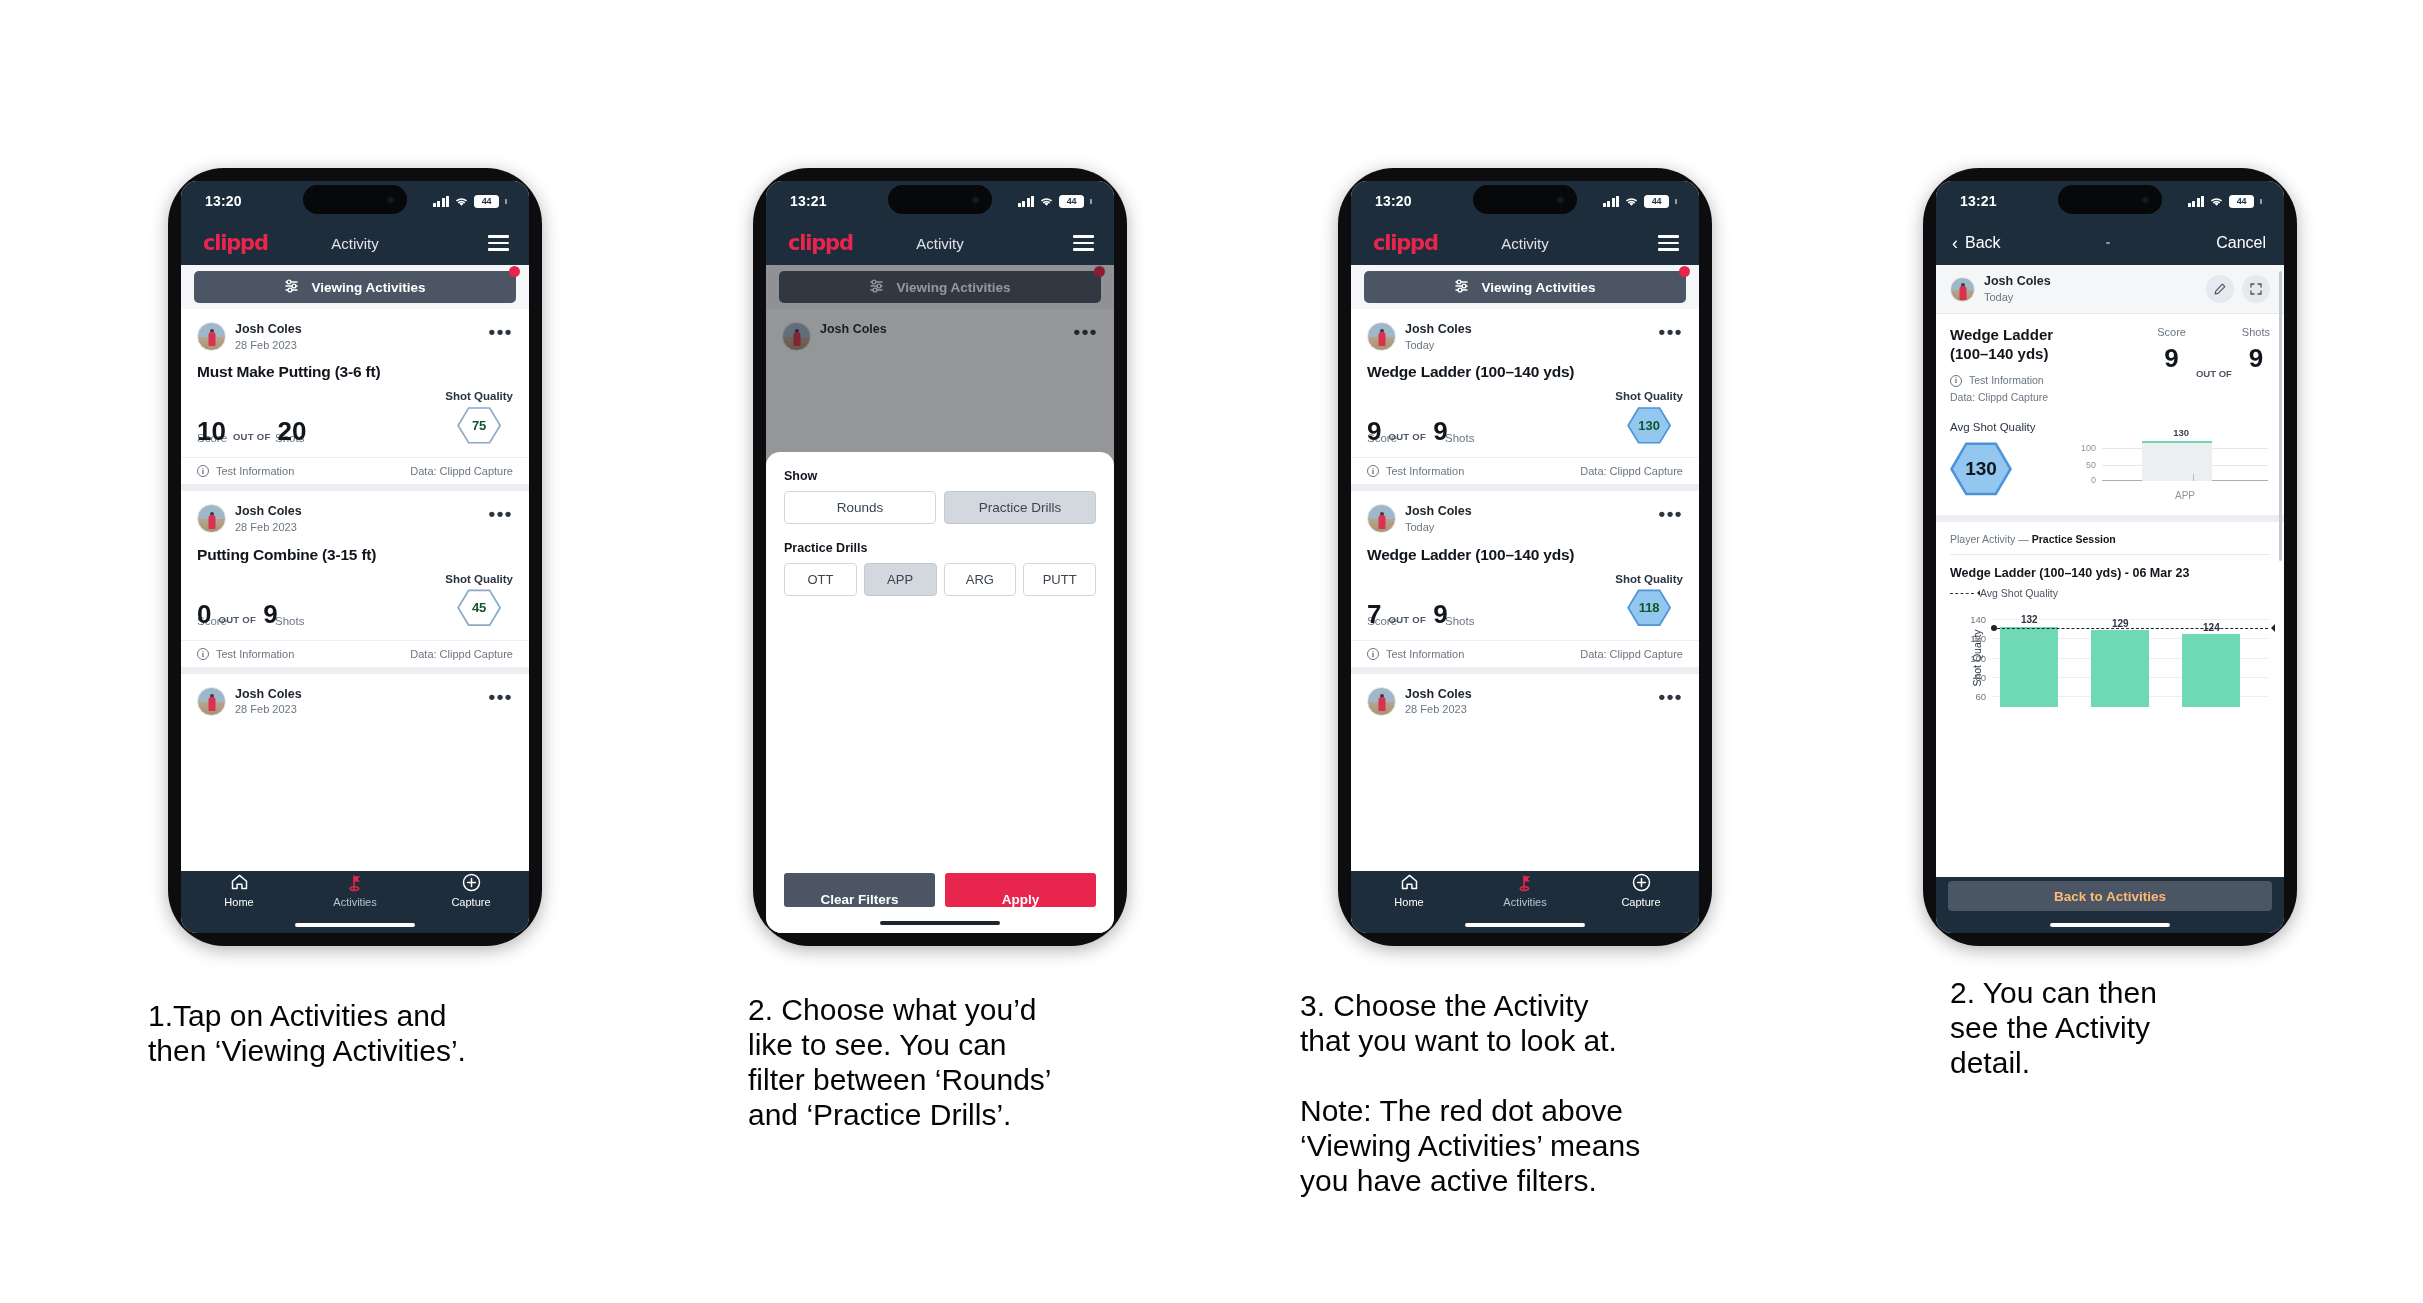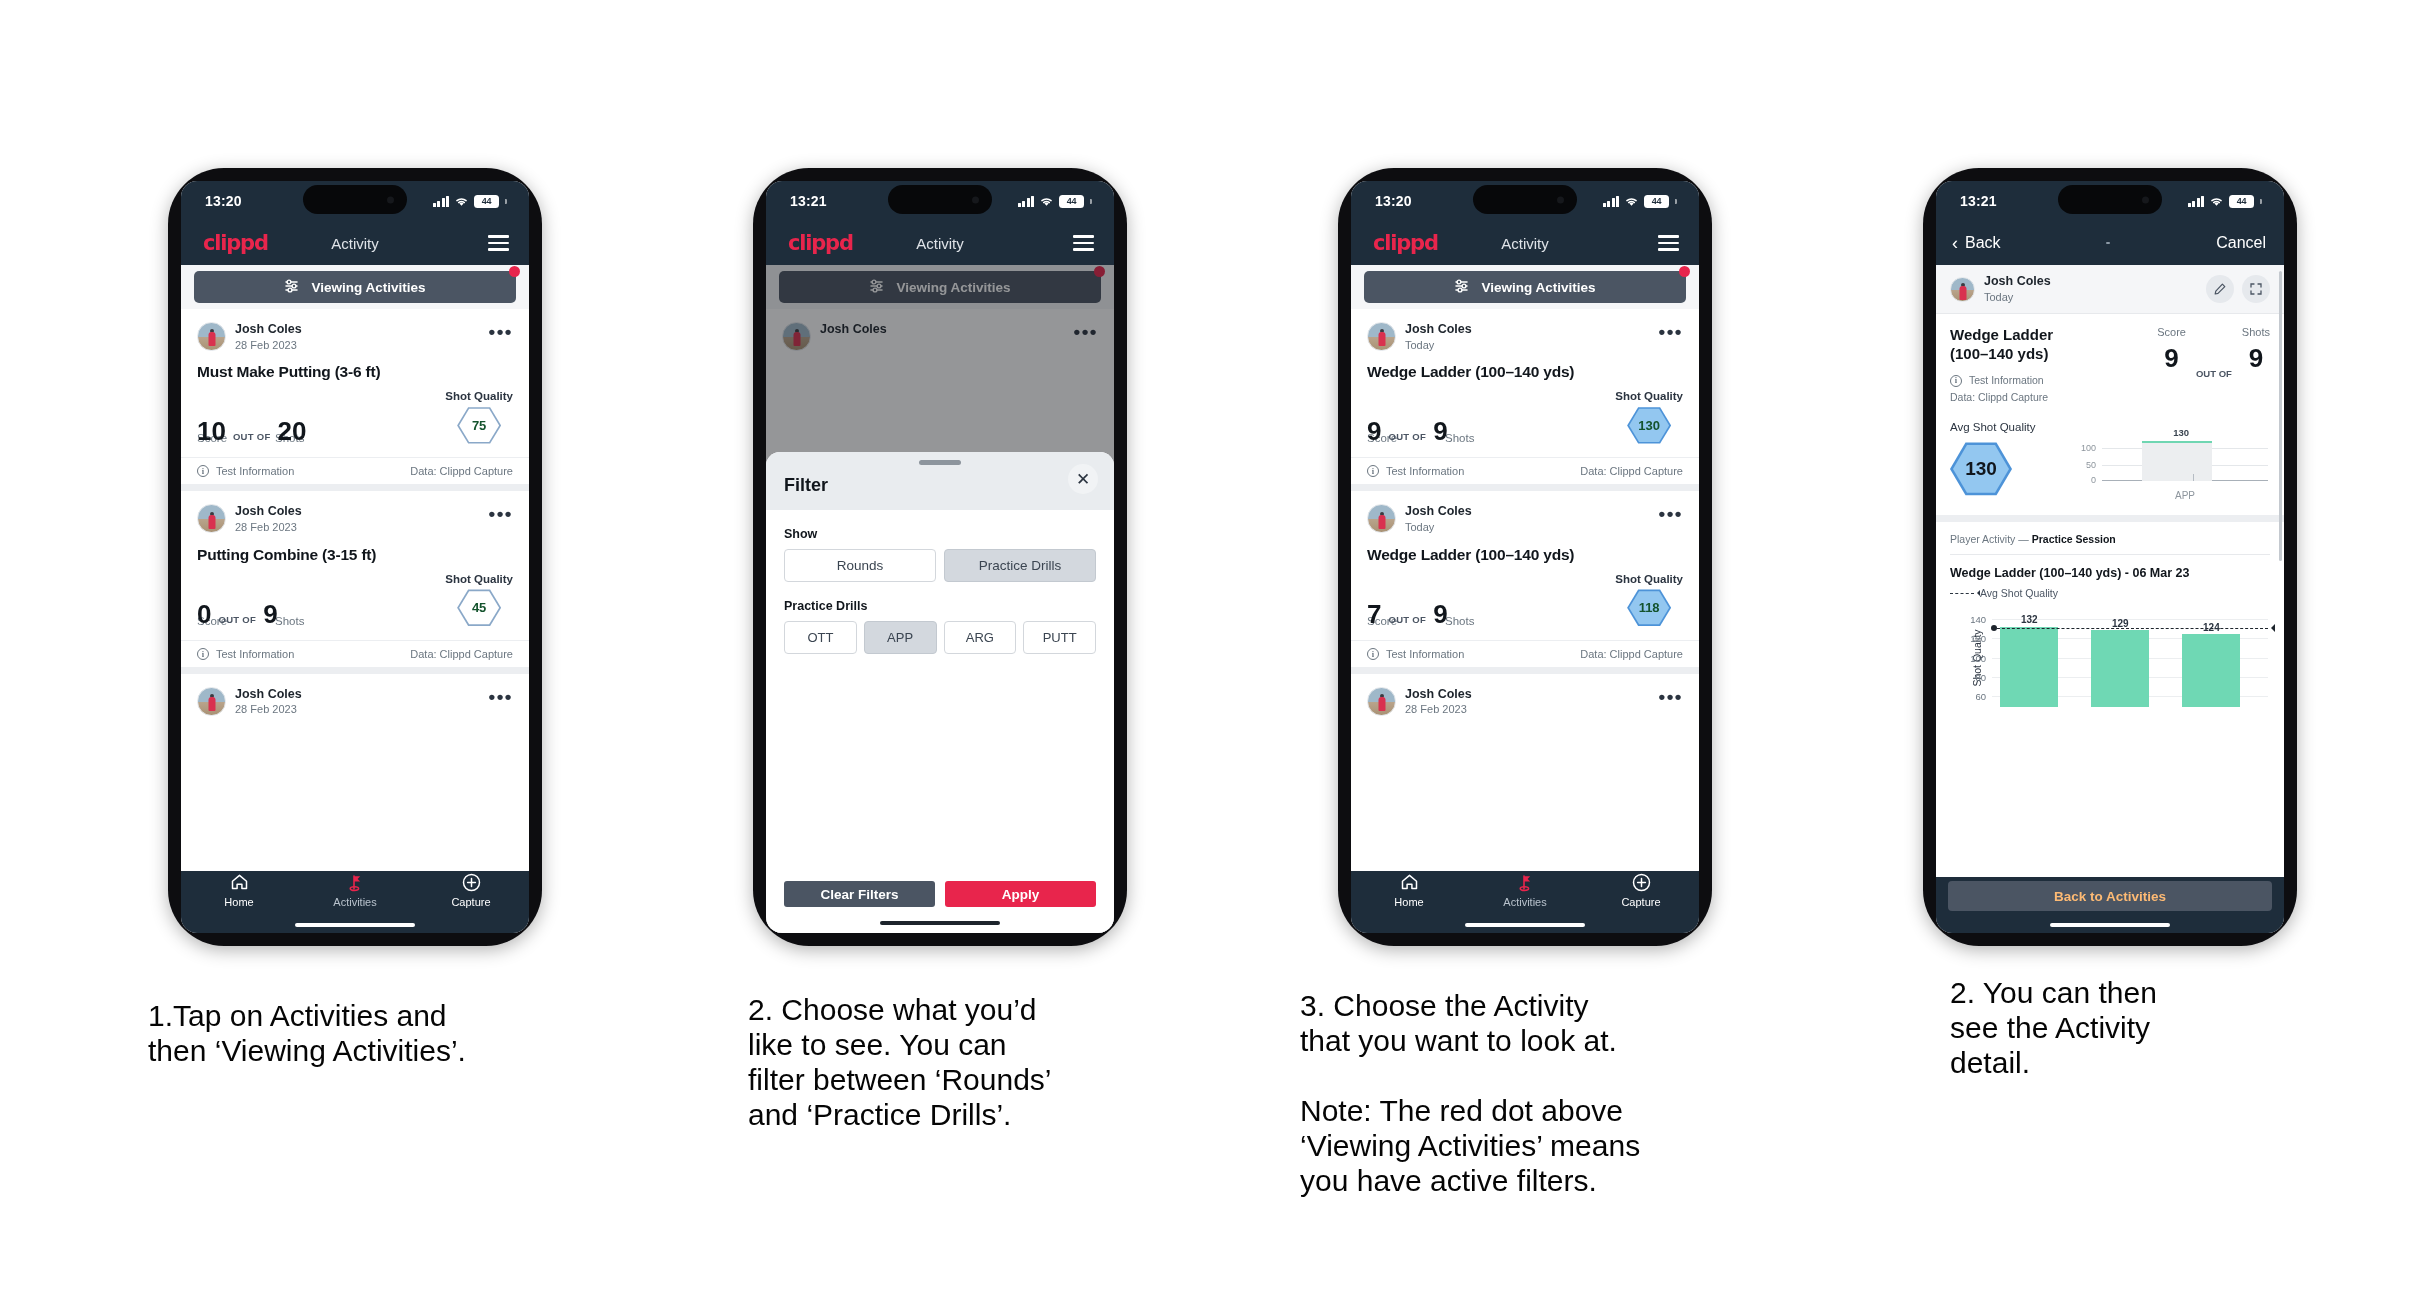--- a/index.html
+++ b/index.html
@@ -223,21 +223,21 @@
   }
   .seg2 .opt.sel { background: #d3d8de; border-color: #c3c9d0; }
   .seg4 { display: flex; gap: 7px; }
   .seg4 .opt {
     flex: 1; height: 33px; border: 1px solid #d3d7dc; border-radius: 4px;
     display: flex; align-items: center; justify-content: center;
     font-size: 13px; color: #3b4551; background: #fff;
   }
   .seg4 .opt.sel { background: #d3d8de; border-color: #c3c9d0; }
   .sheet-foot { padding: 0 18px 26px 18px; display: flex; gap: 10px; }
-  .btn { flex: 1; height: 26px; display: flex; align-items: center; justify-content: center;
+  .btn { flex: 1; height: 34px; display: flex; align-items: flex-end; justify-content: center;
          font-size: 13.5px; font-weight: bold; color: #fff; border-radius: 3px; }
   .btn.clear { background: #4b5563; }
   .btn.apply { background: #e8254c; }
 
   
   .detail { flex: 1 1 auto; background: #fff; overflow: hidden; position: relative; }
   .d-head { display: flex; align-items: center; padding: 9px 14px; background: #f5f6f8; border-bottom: 1px solid #e7e9ec;}
   .d-actions { margin-left: auto; display: flex; gap: 8px; }
   .cbtn {
     width: 28px; height: 28px; border-radius: 50%; background: #e6e9ed;
@@ -573,25 +573,20 @@
               </div>
             <div class="who">
                 <div class="who-name">Josh Coles</div>
               </div>
             <span class="dots">•••</span>
           </div>
         </div>
         <div class="dimmer"></div>
 
         <div class="sheet">
-          <div class="sheet-head">
-            <div class="grabber"></div>
-            <div class="sheet-title">Filter</div>
-            <div class="close-btn">✕</div>
-          </div>
           <div class="sheet-body">
             <div class="grp-lbl">Show</div>
             <div class="seg2">
               <div class="opt">
                   <span>Rounds</span>
                 </div>
               <div class="opt sel">
                   <span>Practice Drills</span>
                 </div>
             </div>

